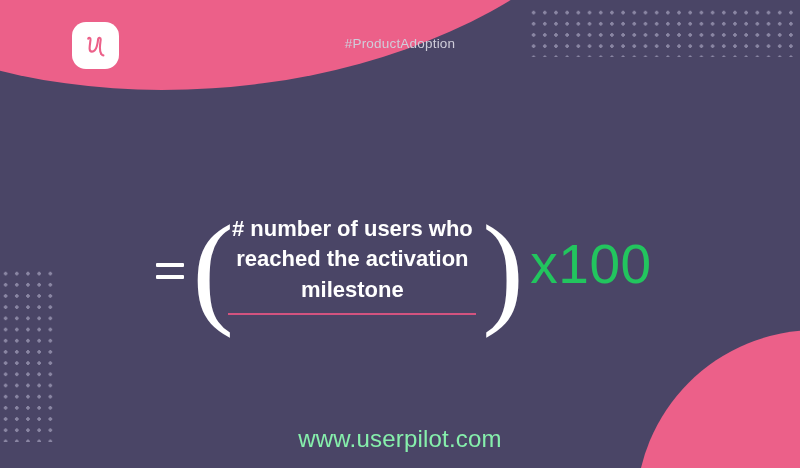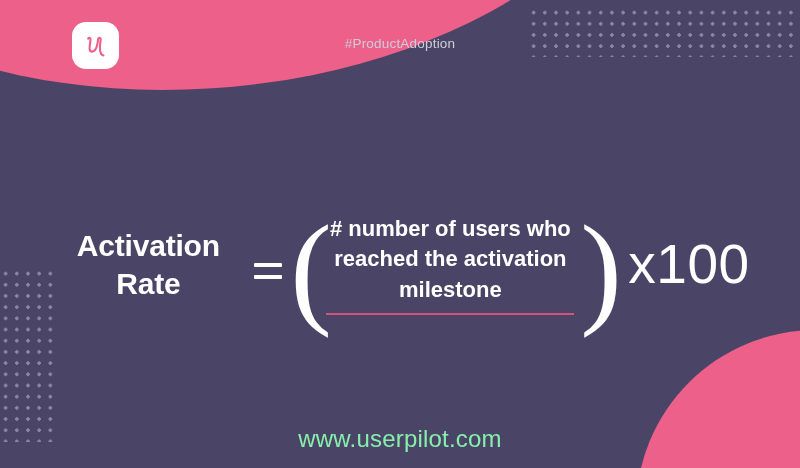--- a/index.html
+++ b/index.html
@@ -169,21 +169,21 @@
     margin: 0 auto;
   }
   .denominator {
     font-size: 19.5px;
     line-height: 1.38;
     padding: 14px 4px 0 4px;
     font-weight: 400;
   }
 
   .multiplier {
-    color: #ffffff;
+    color: #22c55e;
     font-size: 55px;
     font-weight: 400;
     letter-spacing: 0.5px;
     flex: none;
     margin-left: 18px;
     line-height: 1;
   }
 
   
   .footer-url {
@@ -221,21 +221,20 @@
                C19.4 11.2 18.9 14.0 18.9 16.8
                C18.9 19.6 19.4 21.6 20.3 23.0" fill="none" stroke="#ec6089" stroke-width="2.1" stroke-linecap="round" stroke-linejoin="round"></path>
       <path d="M20.3 23.0 C20.9 23.9 21.6 24.4 22.4 24.4" fill="none" stroke="#ec6089" stroke-width="2.1" stroke-linecap="round"></path>
     </svg>
   </div>
 
   <div class="hashtag">#ProductAdoption</div>
 
   <div class="formula">
 
-    <div class="lhs">Activation Rate</div>
 
     <div class="equals">
       <span class="bar-a"></span>
       <span class="bar-b"></span>
     </div>
 
     <div class="paren paren-left">(</div>
 
     <div class="fraction">
       <div class="numerator"># number of users who reached the activation milestone</div>

